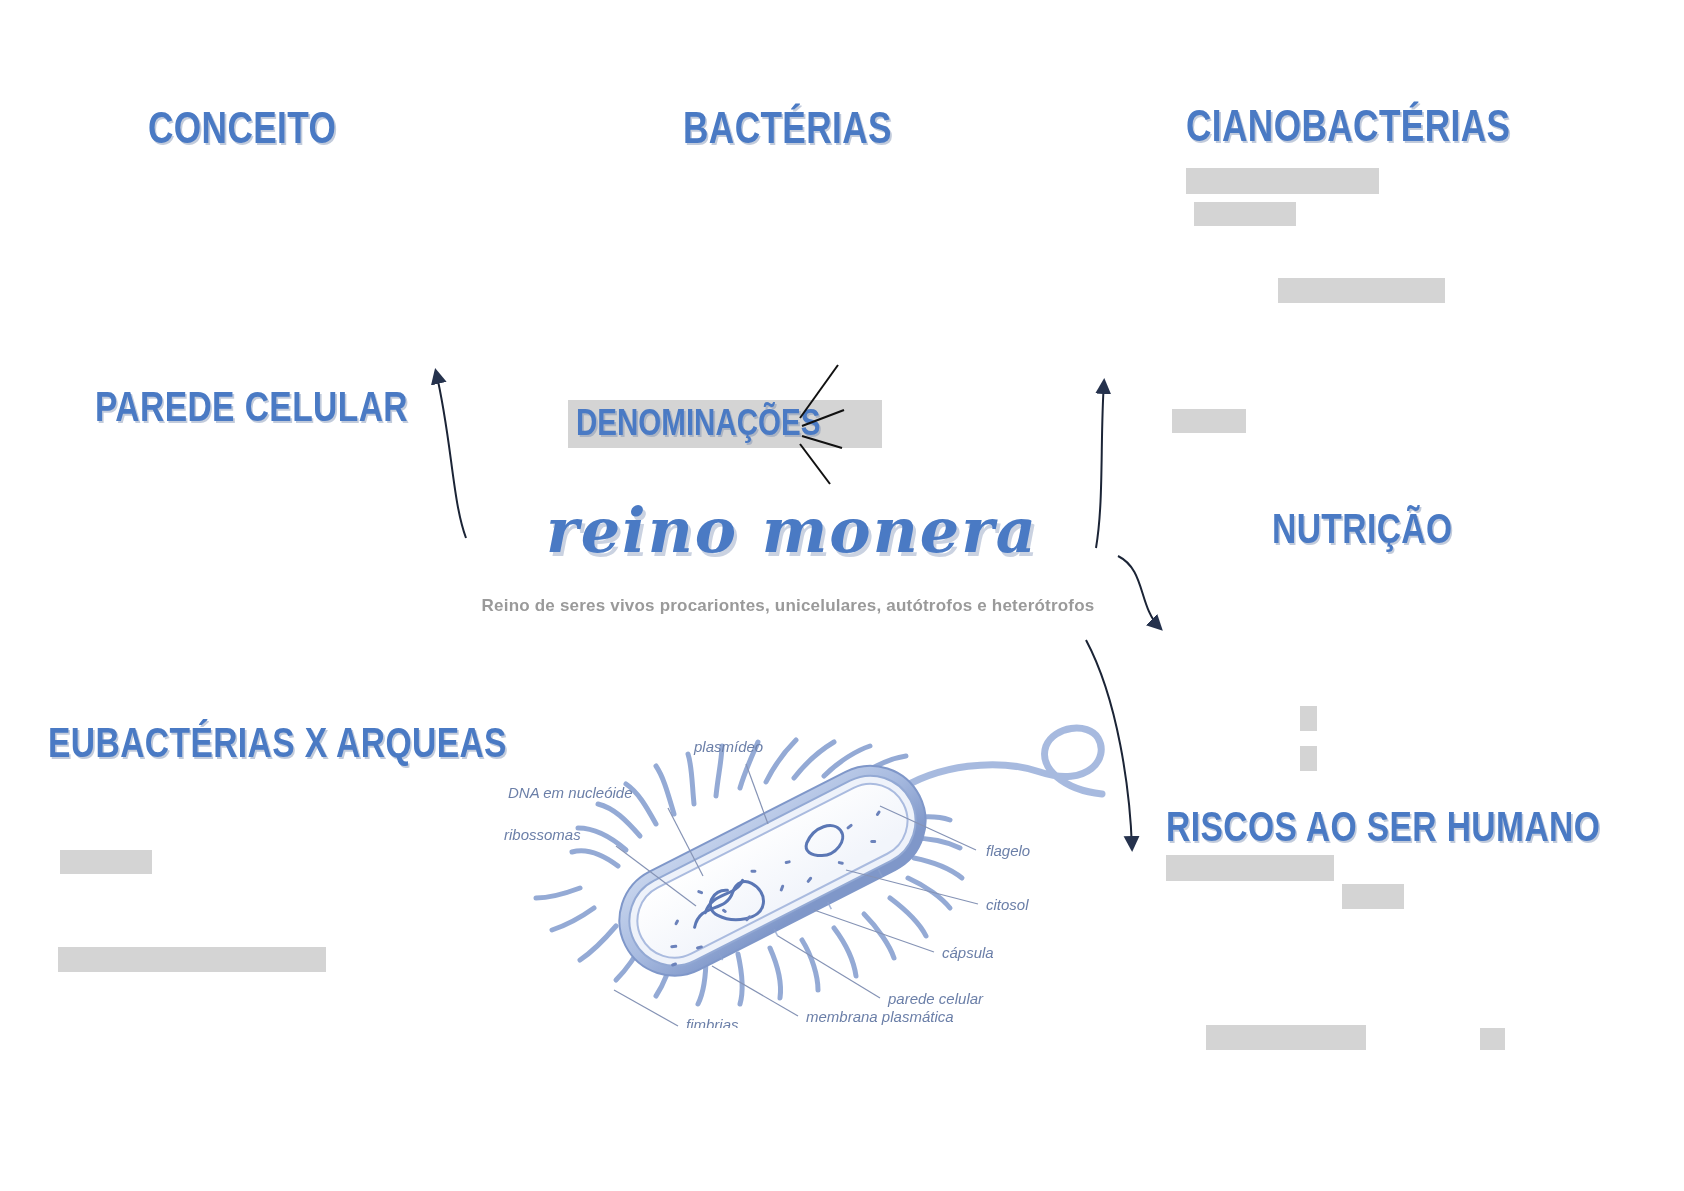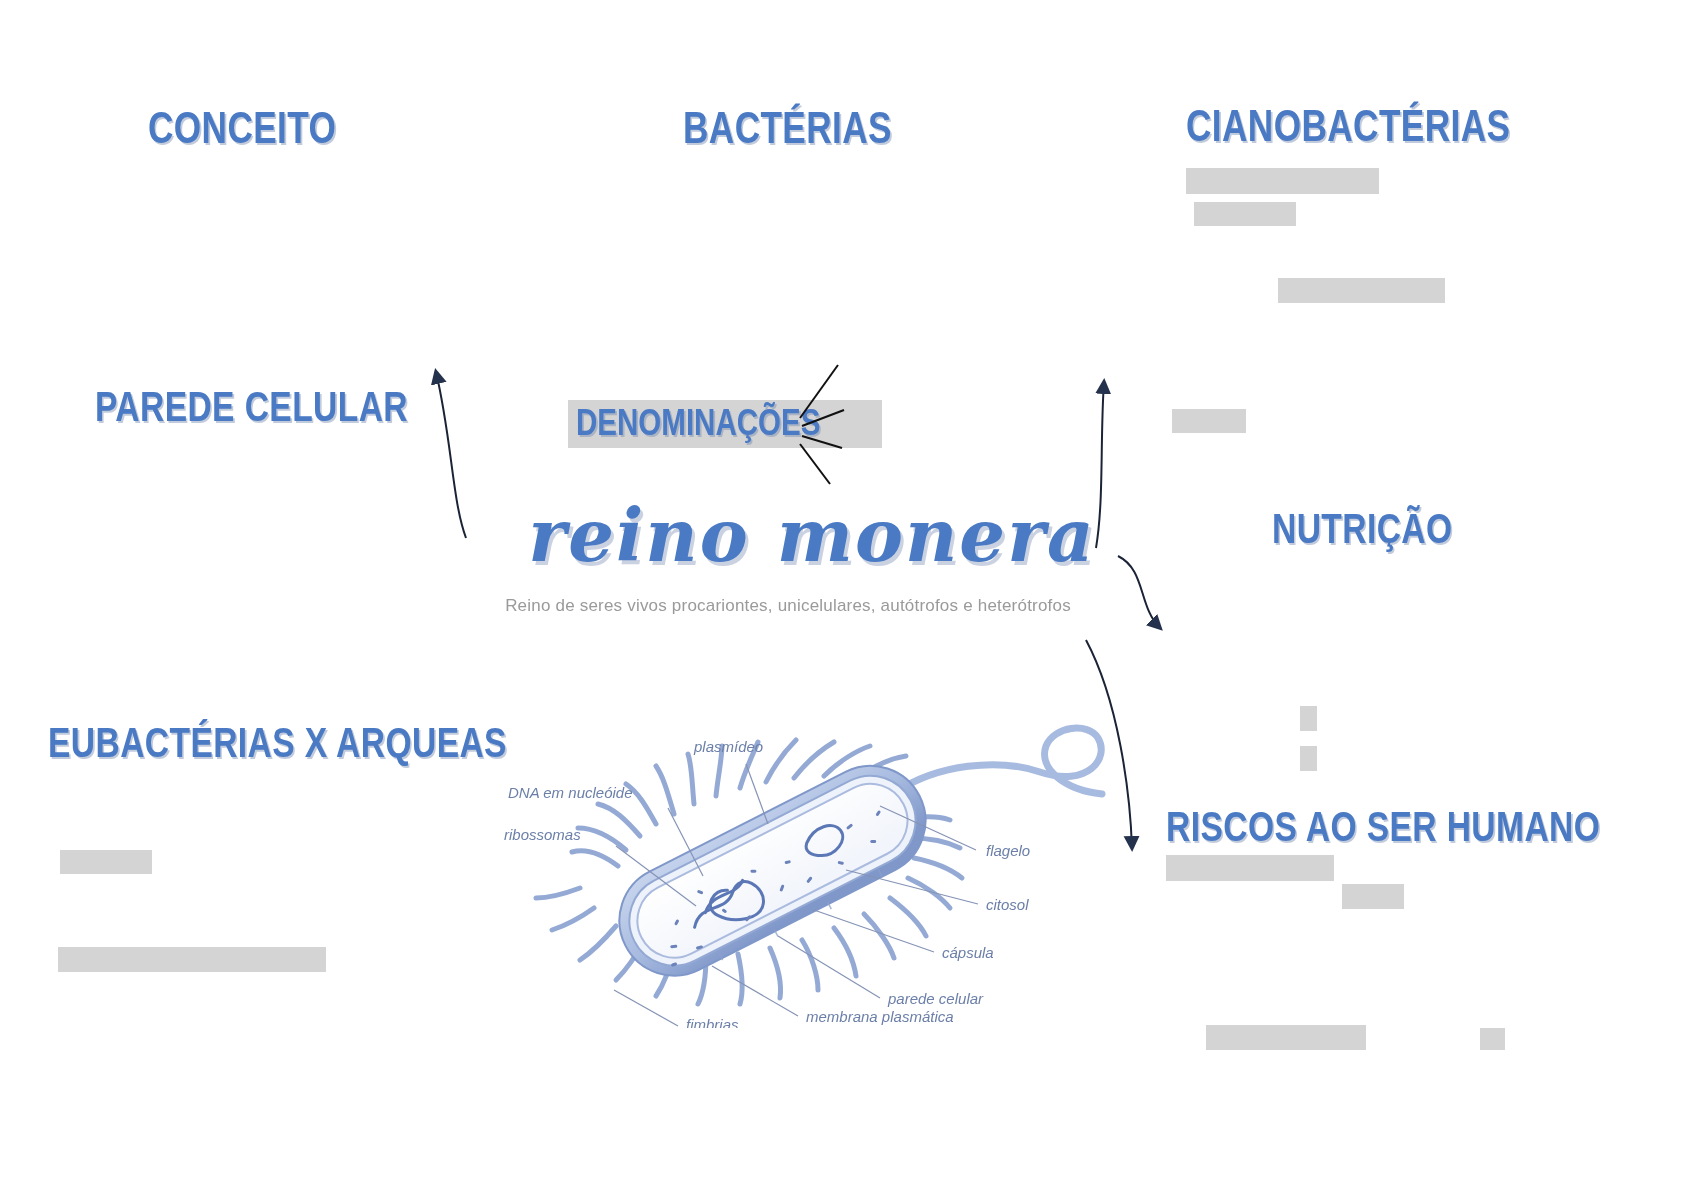--- a/index.html
+++ b/index.html
@@ -58,45 +58,46 @@
     display: block;
     transform: scaleX(0.82);
     transform-origin: left top;
     text-shadow: 2px 2px 0 rgba(120,140,175,0.45);
     text-transform: uppercase;
   }
 
   
   .main-title {
     position: absolute;
-    left: 492px;
+    left: 472px;
     top: 500px;
     width: 640px;
     text-align: center;
     color: #4a7ac4;
     font-family: "DejaVu Serif", serif;
     font-style: italic;
     font-weight: bold;
-    font-size: 72px;
+    font-size: 62px;
     line-height: 1;
     white-space: nowrap;
     text-shadow: 3px 4px 0 rgba(150,165,195,0.5);
     letter-spacing: 2px;
   }
   .main-subtitle {
     position: absolute;
     left: 468px;
     top: 596px;
     width: 640px;
     text-align: center;
     color: #9a9a9a;
     font-family: "Liberation Sans", sans-serif;
     font-size: 17px;
     white-space: nowrap;
     letter-spacing: 0.2px;
+    font-weight: bold;
   }
 
   
   .gray {
     position: absolute;
     background: #d4d4d4;
   }
 
   
   .svg-layer {

